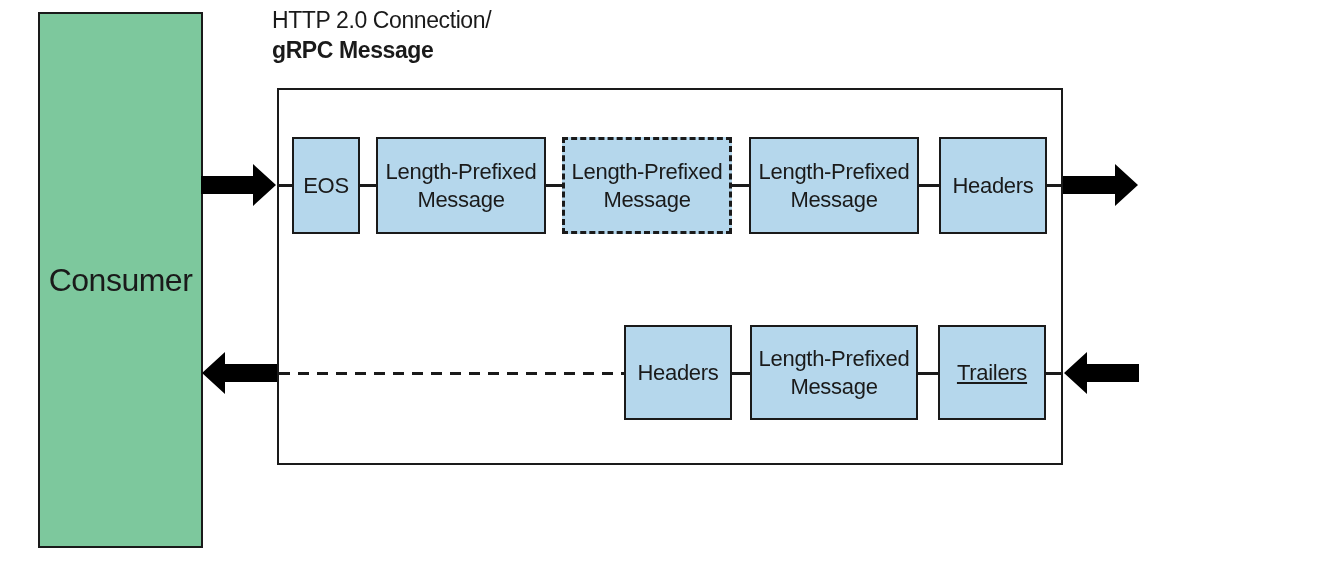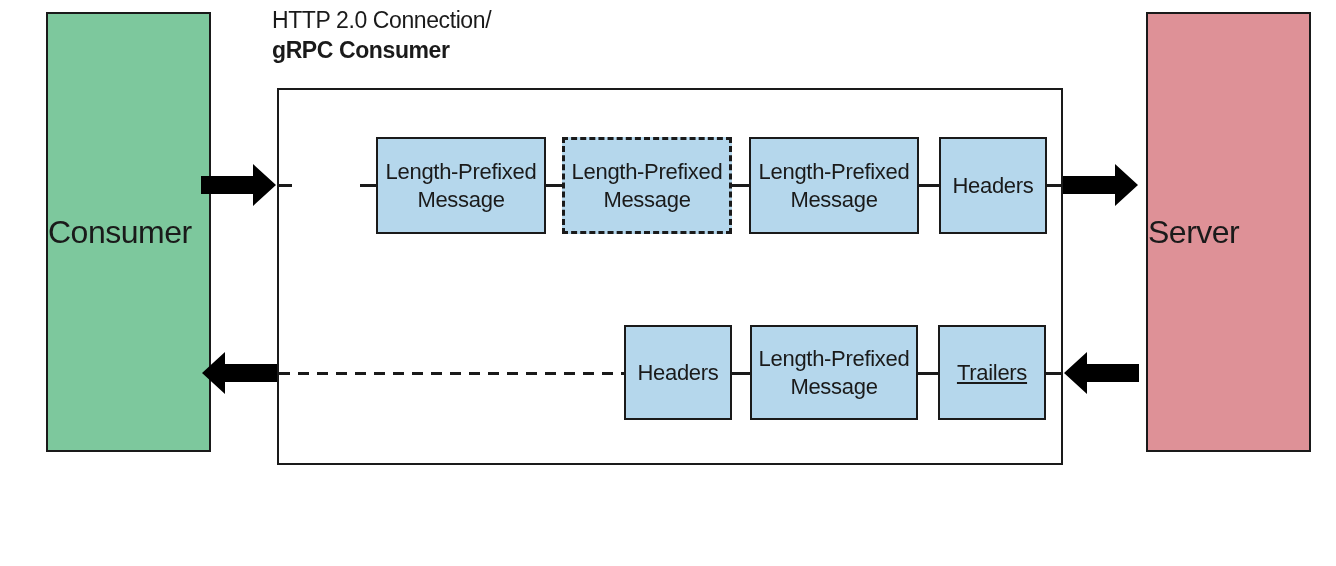--- a/index.html
+++ b/index.html
@@ -12,29 +12,28 @@
     width: 1336px;
     height: 566px;
     background: var(--background, #ffffff);
     color: var(--line, #1a1a1a);
     overflow: hidden;
   }
   .actor {
     position: absolute;
     top: 12px;
     width: 165px;
-    height: 440px;
+    height: 536px;
     border: 2px solid var(--line, #1a1a1a);
     box-sizing: border-box;
     display: flex;
     align-items: center;
-    justify-content: flex-start;
+    justify-content: center;
     font-size: 32px;
     letter-spacing: -0.5px;
-    margin-left: 8px;
   }
   .actor.consumer { left: 38px;  background: var(--consumer-fill, #7dc89d); }
   .actor.server   { left: 1138px; background: var(--server-fill, #de9197); }
 
   .channel-title {
     position: absolute;
     left: 272px;
     top: 5px;
     width: 232px;
     font-size: 23px;
@@ -126,31 +125,31 @@
 </style>
 </head>
 <body>
 
 <div class="stage">
 
   <div class="actor consumer">
     <span>Consumer</span>
   </div>
 
-  <div class="actor server">
-    <span>Server</span>
-  </div>
 
   <div class="channel-title">
     <div class="line1">HTTP 2.0 Connection/</div>
-    <div class="line2">gRPC Consumer</div>
+    <div class="line2">gRPC Message</div>
   </div>
 
   <div class="channel-frame"></div>
 
+  <div class="mbox row-top b-eos">
+    <span>EOS</span>
+  </div>
   <div class="mbox row-top b-lpm1">
     <span>Length-Prefixed Message</span>
   </div>
   <div class="mbox row-top b-lpm2">
     <span>Length-Prefixed Message</span>
   </div>
   <div class="mbox row-top b-lpm3">
     <span>Length-Prefixed Message</span>
   </div>
   <div class="mbox row-top b-headers-t">

